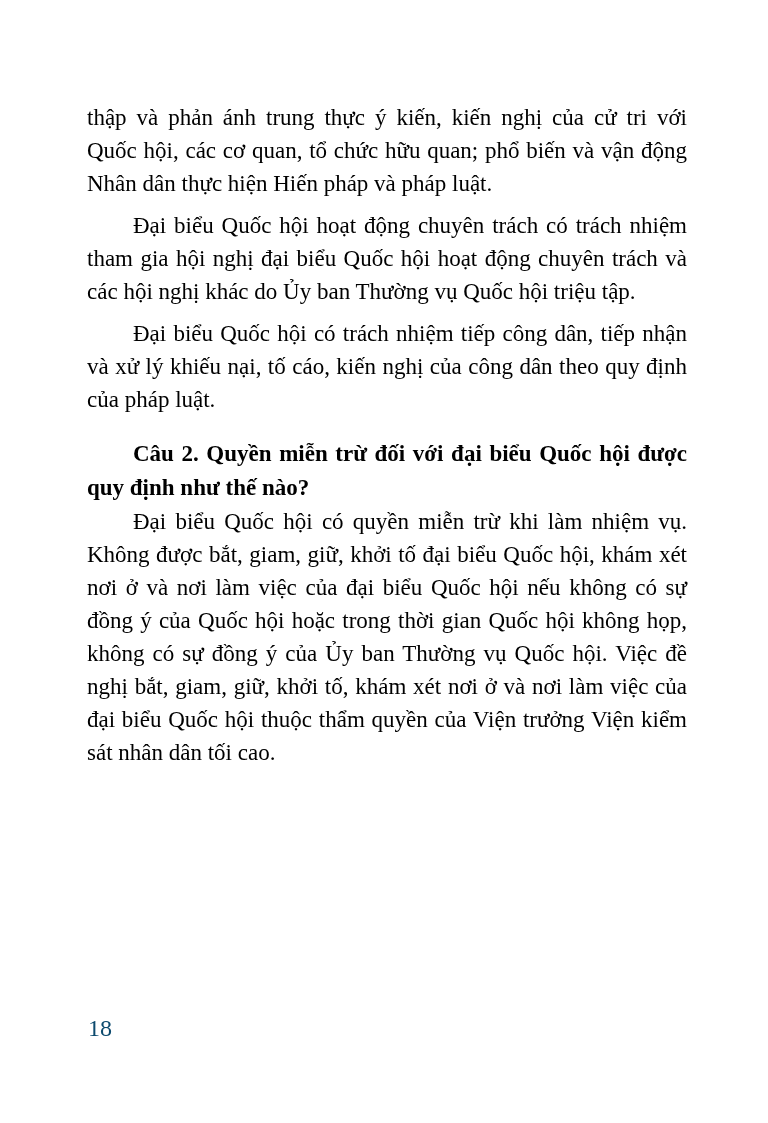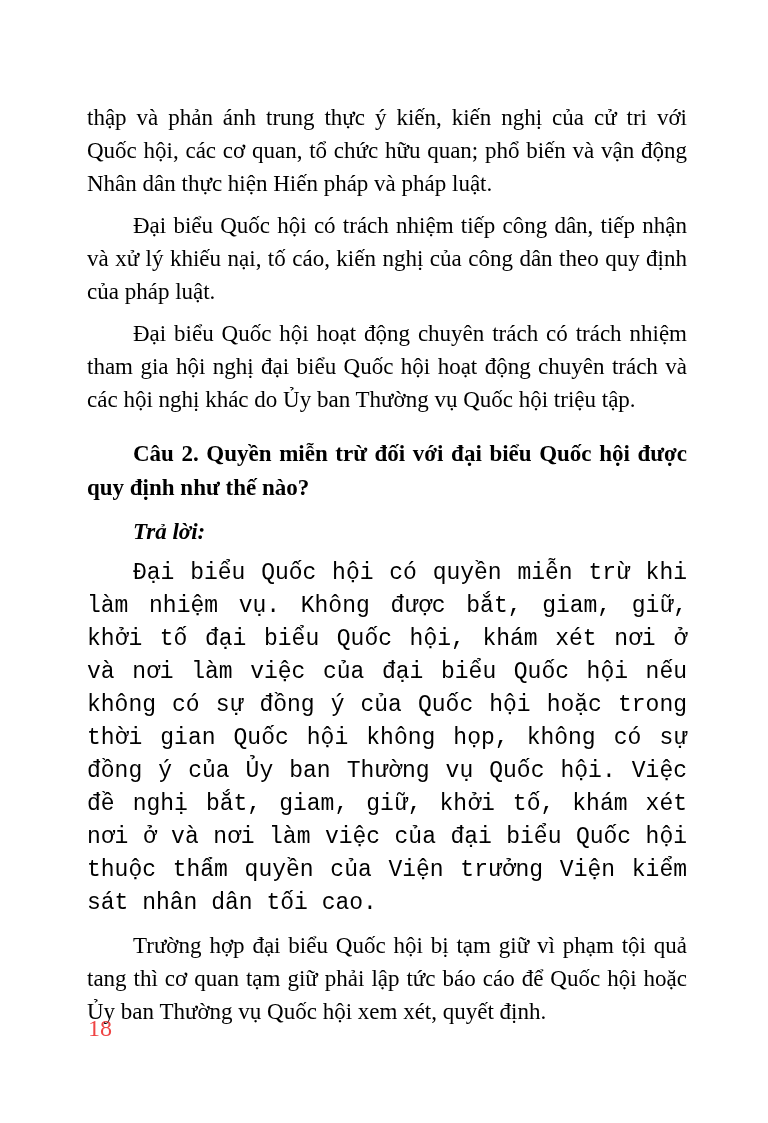--- a/index.html
+++ b/index.html
@@ -46,39 +46,37 @@
     color: #000000;
   }
   .answer-label + .para { margin-top: 9px; font-family: Liberation Mono, monospace; }
   .question-heading + .answer-label { margin-top: 10px; }
   .page-number {
     position: absolute;
     left: 88px;
     top: 1012px;
     font-size: 24px;
     line-height: 33px;
-    color: #ef4444;
+    color: #0c4a6e;
   }
 </style>
 </head>
 <body>
 
 <div class="page">
   <div class="content">
 
     <p class="para">thập và phản ánh trung thực ý kiến, kiến nghị của cử tri với Quốc hội, các cơ quan, tổ chức hữu quan; phổ biến và vận động Nhân dân thực hiện Hiến pháp và pháp luật.</p>
 
+    <p class="para indent">Đại biểu Quốc hội hoạt động chuyên trách có trách nhiệm tham gia hội nghị đại biểu Quốc hội hoạt động chuyên trách và các hội nghị khác do Ủy ban Thường vụ Quốc hội triệu tập.</p>
+
     <p class="para indent">Đại biểu Quốc hội có trách nhiệm tiếp công dân, tiếp nhận và xử lý khiếu nại, tố cáo, kiến nghị của công dân theo quy định của pháp luật.</p>
-
-    <p class="para indent">Đại biểu Quốc hội hoạt động chuyên trách có trách nhiệm tham gia hội nghị đại biểu Quốc hội hoạt động chuyên trách và các hội nghị khác do Ủy ban Thường vụ Quốc hội triệu tập.</p>
 
     <p class="question-heading">Câu 2. Quyền miễn trừ đối với đại biểu Quốc hội được quy định như thế nào?</p>
 
-    <p class="answer-label">Trả lời:</p>
 
     <p class="para indent">Đại biểu Quốc hội có quyền miễn trừ khi làm nhiệm vụ. Không được bắt, giam, giữ, khởi tố đại biểu Quốc hội, khám xét nơi ở và nơi làm việc của đại biểu Quốc hội nếu không có sự đồng ý của Quốc hội hoặc trong thời gian Quốc hội không họp, không có sự đồng ý của Ủy ban Thường vụ Quốc hội. Việc đề nghị bắt, giam, giữ, khởi tố, khám xét nơi ở và nơi làm việc của đại biểu Quốc hội thuộc thẩm quyền của Viện trưởng Viện kiểm sát nhân dân tối cao.</p>
 
-    <p class="para indent">Trường hợp đại biểu Quốc hội bị tạm giữ vì phạm tội quả tang thì cơ quan tạm giữ phải lập tức báo cáo để Quốc hội hoặc Ủy ban Thường vụ Quốc hội xem xét, quyết định.</p>
 
   </div>
 
   <div class="page-number">18</div>
 </div>
 
 </body></html>

